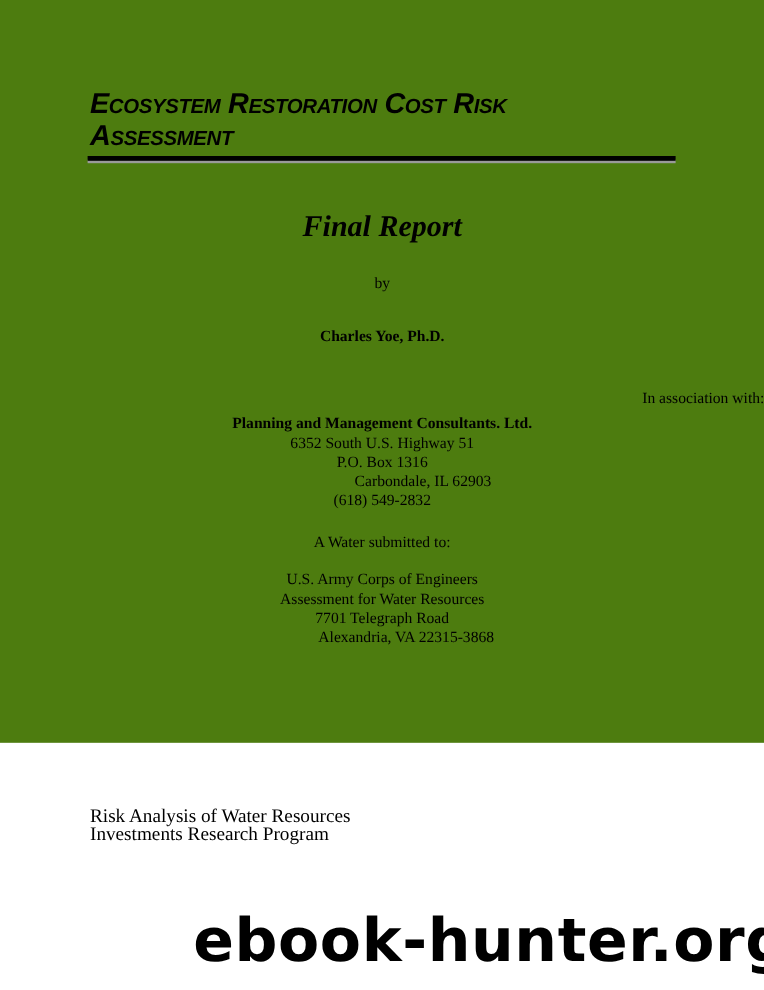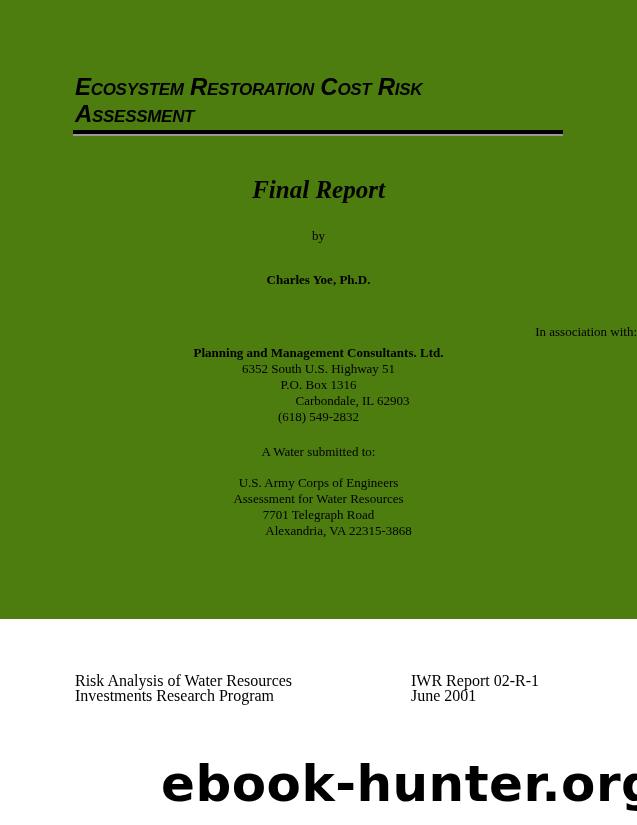--- a/index.html
+++ b/index.html
@@ -136,20 +136,16 @@
     <div class="center-text" style="top:475px;">U.S. Army Corps of Engineers</div>
     <div class="center-text" style="top:491px;">Assessment for Water Resources</div>
     <div class="center-text" style="top:507px;">7701 Telegraph Road</div>
     <div class="center-text" style="top:523px;padding-left:20px;">Alexandria, VA 22315-3868</div>
   </div>
 
   <div class="footer-left">
     <div>Risk Analysis of Water Resources</div>
     <div>Investments Research Program</div>
   </div>
-  <div class="footer-right">
-    <div>IWR Report 02-R-1</div>
-    <div>June 2001</div>
-  </div>
 
   <div class="watermark">ebook-hunter.org</div>
 
 </div>
 
 </body></html>

